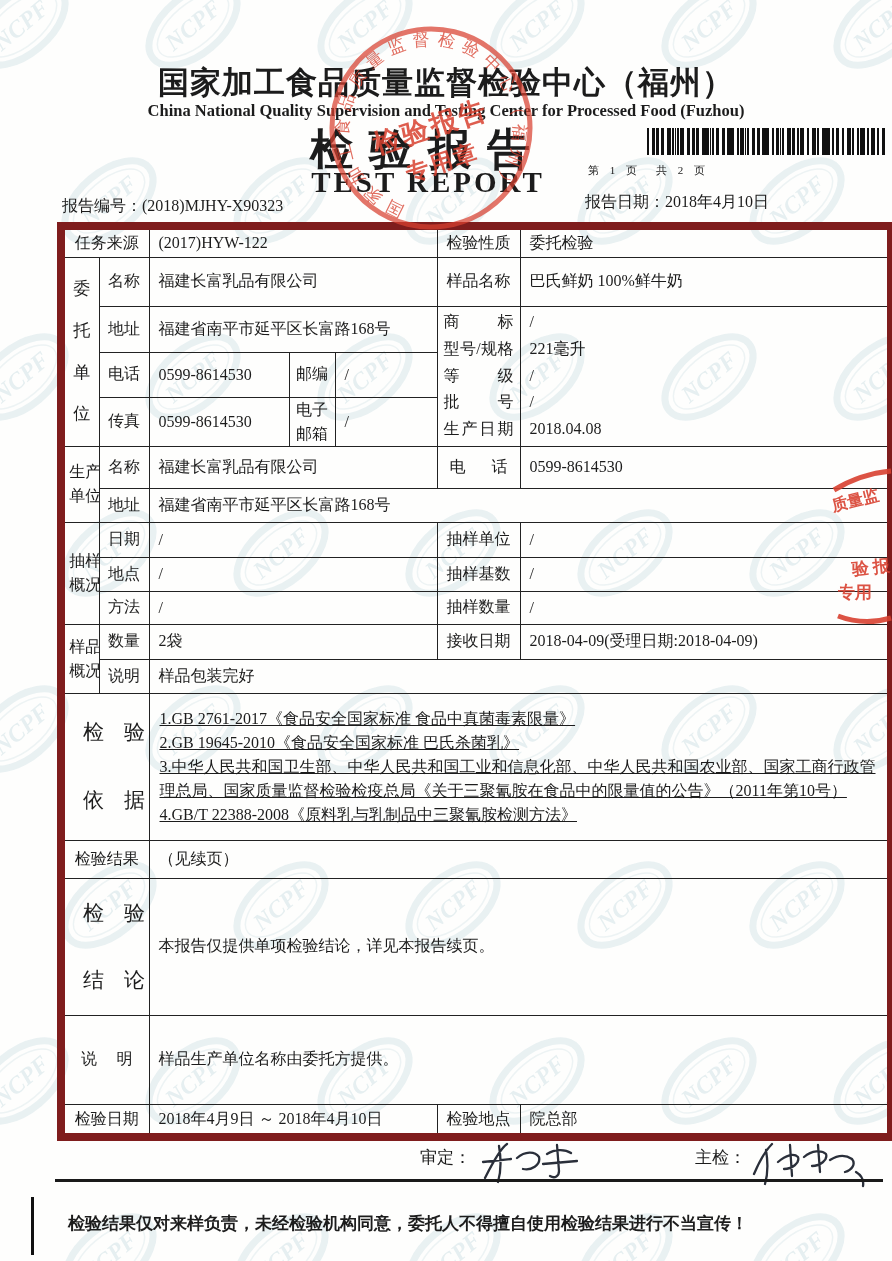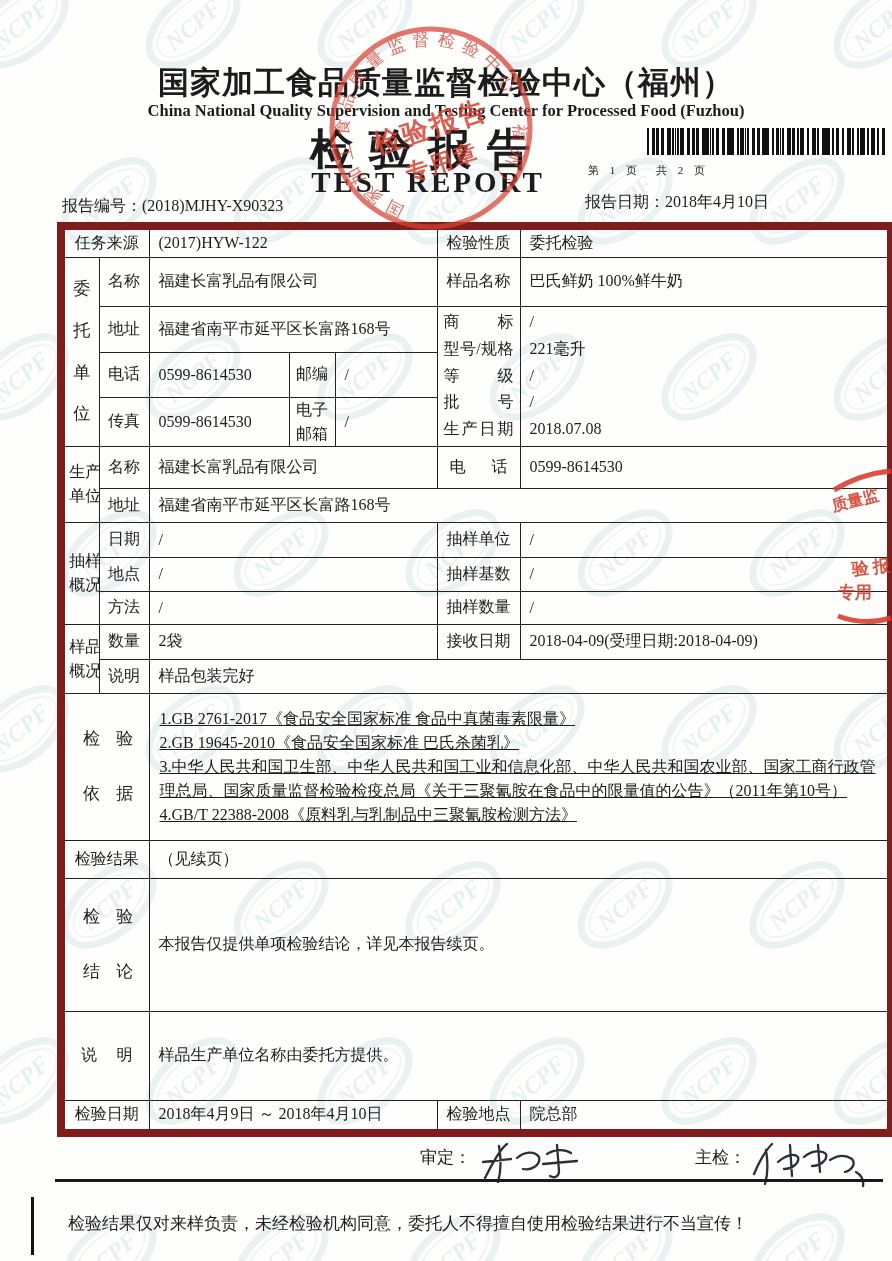--- a/index.html
+++ b/index.html
@@ -22,34 +22,34 @@
   .report-no{position:absolute;top:196px;left:62px;font-size:16px;}
   .report-date{position:absolute;top:192px;left:585px;font-size:16px;}
 
   table.main{position:absolute;top:222px;left:57px;width:830px;border-collapse:collapse;table-layout:fixed;border:8px solid #7f1d1d;}
   td{border:1.6px solid #222;font-size:16px;padding:1px 18px;vertical-align:middle;overflow:hidden;}
   td.lbl{text-align:center;padding:1px 3px;}
   td.val{text-align:left;padding-left:9px;}
   td.spread{text-align:justify;text-align-last:justify;padding:1px 12px;}
   .vlbl{width:1.15em;margin:0 auto;word-break:break-all;line-height:2.45;text-align:center;font-size:17px;}
   .lbl22{width:2.15em;margin:0 auto;word-break:break-all;line-height:1.5;text-align:center;}
-  .lbl2x2{width:2.95em;margin:0 auto;word-break:break-all;text-align:justify;text-align-last:justify;line-height:3.2;font-size:17px;}
+  .lbl2x2{width:2.95em;margin:0 auto;word-break:break-all;text-align:justify;text-align-last:justify;line-height:3.2;font-size:21px;}
   .stack{display:block;height:100%;}
   .stack div{height:26.8px;line-height:26.8px;white-space:nowrap;}
   .stack.lbls div{text-align:justify;text-align-last:justify;padding:0 2px;}
   .basis-cell{padding:8px 10px;line-height:1.5;vertical-align:middle;}
   .basis-cell div{margin:0;text-decoration:underline;}
 
   .sign-row{position:absolute;top:1138px;left:0;width:892px;height:52px;font-size:17px;}
   .sign-group{position:absolute;display:flex;align-items:flex-start;}
   .sign-group svg{margin-top:-8px;}
   .sig{stroke:#2a2f3a;stroke-width:2.3;fill:none;stroke-linecap:round;stroke-linejoin:round;}
   .footer-rule{position:absolute;top:1179px;left:55px;width:828px;height:3px;background:#1a1a1a;}
   .footer-1{position:absolute;top:1191px;left:42px;font-size:17px;font-weight:bold;}
-  .footer-2{position:absolute;top:1212px;left:68px;font-size:17px;font-weight:normal;}
+  .footer-2{position:absolute;top:1212px;left:68px;font-size:17px;font-weight:bold;}
   .scan-artifact{position:absolute;top:1197px;left:31px;width:3px;height:58px;background:#111;}
 
   .stamp-main{position:absolute;top:22px;left:325px;mix-blend-mode:multiply;opacity:.85;}
   .stamp-side{position:absolute;top:458px;right:0;mix-blend-mode:multiply;opacity:.9;}
 </style>
 </head>
 <body>
 
 <div class="page">
 
@@ -455,21 +455,21 @@
             <div>批号</div>
             <div>生产日期</div>
           </div>
         </td>
         <td rowspan="3" style="padding:0 9px">
           <div class="stack">
             <div>/</div>
             <div>221毫升</div>
             <div>/</div>
             <div>/</div>
-            <div>2018.07.08</div>
+            <div>2018.04.08</div>
           </div>
         </td>
       </tr>
       <tr style="height:45px">
         <td class="lbl">电话</td>
         <td class="val">0599-8614530</td>
         <td class="lbl">邮编</td>
         <td class="val">/</td>
       </tr>
       <tr style="height:45px">

